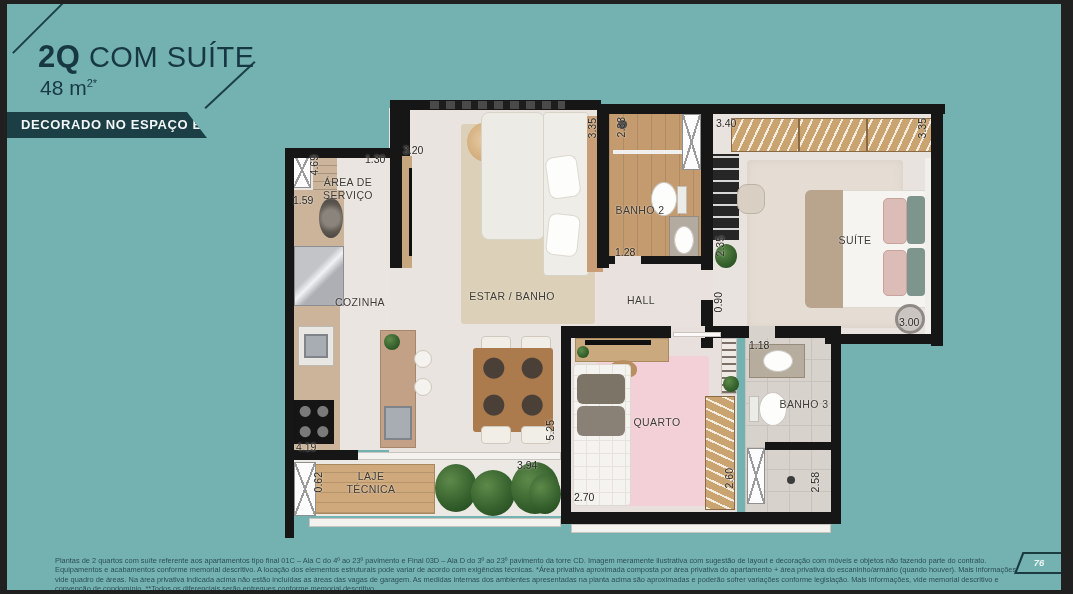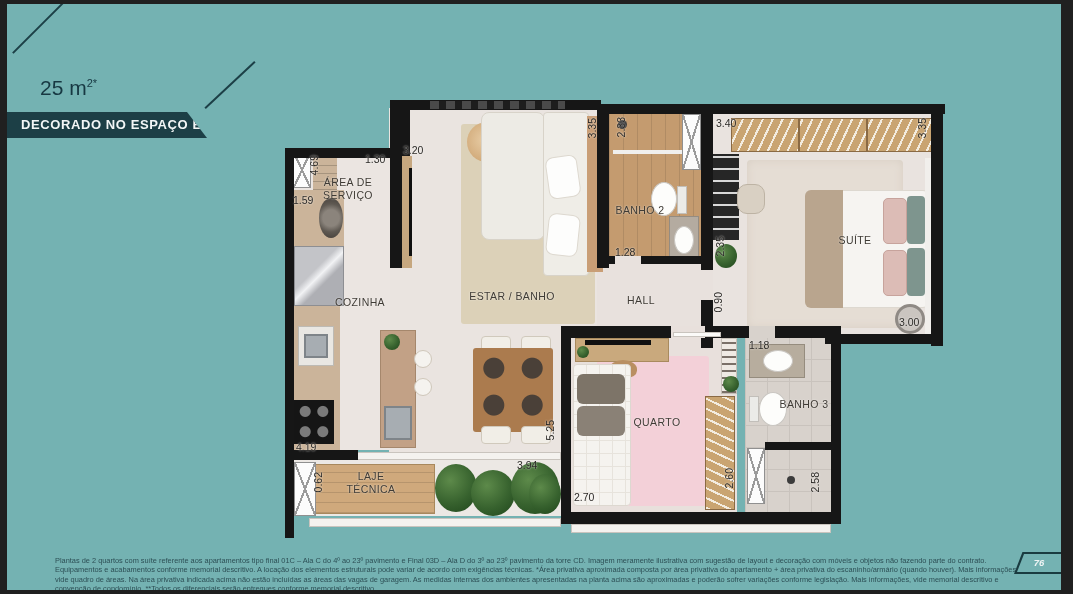--- a/index.html
+++ b/index.html
@@ -47,21 +47,22 @@
                clip-path:polygon(16% 0,100% 0,100% 100%,0 100%);color:#eef4f4;font-size:9.5px;font-weight:bold;
                text-align:center;line-height:18px;font-style:italic;}
 </style>
 </head>
 <body>
 
 <div id="stage">
 
   <div class="diag" style="left:2px;top:26px;width:74px;transform:rotate(-45deg);"></div>
   <div class="diag" style="left:196px;top:84px;width:68px;transform:rotate(-43deg);"></div>
-  <div class="area"><span>25 m</span><sup>2*</sup></div>
+  <div class="title"><span class="b">2Q</span><span class="r"> COM SUÍTE</span></div>
+  <div class="area"><span>48 m</span><sup>2*</sup></div>
   <div class="banner">DECORADO NO ESPAÇO EBM</div>
 
   <div id="plan">
 
     <div class="floor" style="left:104px;top:10px;width:208px;height:344px;background:#eae4e0;"></div>
     <div class="floor" style="left:9px;top:58px;width:96px;height:294px;background:#ebe5e1;"></div>
     <div class="floor" style="left:324px;top:16px;width:92px;height:144px;background:#c49b6f;background-image:repeating-linear-gradient(90deg,rgba(0,0,0,.10) 0 1px,rgba(0,0,0,0) 1px 14px);"></div>
     <div class="floor" style="left:324px;top:164px;width:96px;height:66px;background:#e8e1dd;"></div>
     <div class="floor" style="left:312px;top:168px;width:12px;height:62px;background:#e8e1dd;"></div>
     <div class="floor" style="left:428px;top:16px;width:222px;height:222px;background:#e9e3df;"></div>

